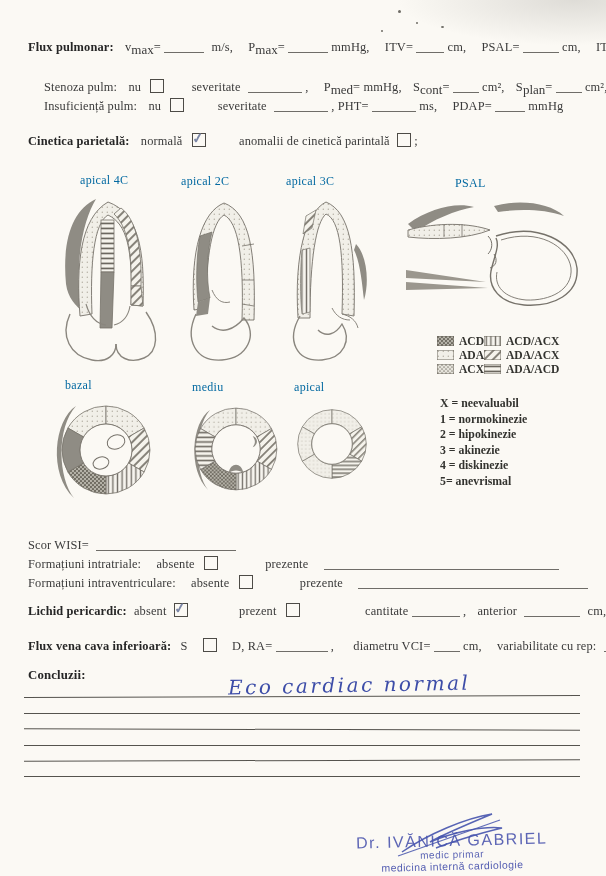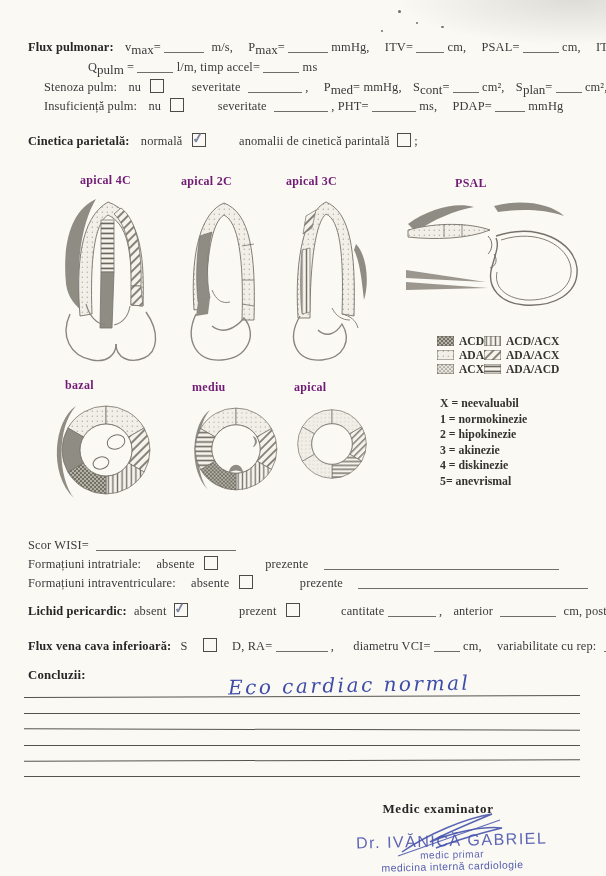--- a/index.html
+++ b/index.html
@@ -12,21 +12,21 @@
   .corner-shadow{position:absolute;right:0;top:0;width:210px;height:46px;
     background:radial-gradient(ellipse at 85% 0%, rgba(120,118,112,.22), rgba(120,118,112,0) 70%);}
   .speck{position:absolute;background:#6f6c66;border-radius:50%;}
   .row{position:absolute;left:28px;white-space:nowrap;font-size:12.4px;letter-spacing:.15px;color:#3a3a3a;}
   .b{font-weight:bold;color:#262626;}
   sub.s{font-size:13px;letter-spacing:0;}
   .blank{display:inline-block;border-bottom:1px solid #6f6d68;height:11px;vertical-align:-2px;}
   .box{display:inline-block;width:12px;height:12px;border:1.2px solid #4d4b46;vertical-align:-2px;position:relative;background:#fbf9f4;}
   .box .chk{position:absolute;left:-1px;top:-4px;font-size:14px;color:#7b86a6;font-weight:bold;transform:rotate(-8deg);}
   .mr4{margin-right:4px}.mr6{margin-right:6px}.mr8{margin-right:8px}.mr12{margin-right:12px}.mr16{margin-right:16px}.mr24{margin-right:24px}.mr30{margin-right:30px}
-  .dlabel{position:absolute;font-size:12px;font-weight:bold;color:#701a75;letter-spacing:.3px;}
+  .dlabel{position:absolute;font-size:12px;font-weight:normal;color:#0369a1;letter-spacing:.3px;}
   .legend{position:absolute;font-size:11.6px;font-weight:bold;color:#33332f;}
   .legend .lrow{display:flex;align-items:center;height:14px;}
   .legend svg{margin-right:5px;}
   .scale{position:absolute;font-size:11.8px;font-weight:bold;color:#33332f;line-height:15.5px;}
   .concl-line{position:absolute;left:24px;width:556px;border-top:1.1px solid #55534e;}
   .hand{position:absolute;left:228px;top:673px;font-size:20px;font-style:italic;color:#3d4da8;
     letter-spacing:2.5px;transform:rotate(-1.2deg);font-family:"DejaVu Serif", serif;}
   .medic{position:absolute;left:338px;top:801px;width:200px;text-align:center;font-size:13px;font-weight:bold;color:#262626;letter-spacing:.6px;}
   .stamp{position:absolute;left:322px;top:832px;width:260px;text-align:center;color:#4b55ae;transform:rotate(-1.5deg);}
   .stamp .nm{font-size:16px;letter-spacing:1.5px;color:#4b55aeE6;font-family:"Liberation Sans",sans-serif;}
@@ -94,27 +94,20 @@
     <span class="blank" style="width:28px"></span>
     <span class="mr12">cm,</span>
     <span>PSAL=</span>
     <span class="blank" style="width:36px"></span>
     <span class="mr12">cm,</span>
     <span><span>ITV</span><sub class="s">tevd</sub></span>
     
     
   </div>
 
-  <div class="row" style="top:60px;left:88px">
-    <span><span>Q</span><sub class="s">pulm</sub> <span>=</span></span>
-    <span class="blank" style="width:36px"></span>
-    <span>l/m, timp accel=</span>
-    <span class="blank" style="width:36px"></span>
-    <span>ms</span>
-  </div>
 
   <div class="row" style="top:98px;left:44px">
     <span class="mr8">Insuficiență pulm:</span>
     <span class="mr6">nu</span>
     <span class="box mr30"></span>
     <span class="mr4">severitate</span>
     <span class="blank" style="width:54px"></span>
     <span>, PHT=</span>
     <span class="blank" style="width:44px"></span>
     <span class="mr12">ms,</span>
@@ -313,21 +306,21 @@
     <span class="mr12" style="margin-left:14px">prezente</span>
     <span class="blank" style="width:230px"></span>
   </div>
 
   <div class="row" style="top:603px">
     <span class="b mr4">Lichid pericardic:</span>
     <span class="mr4">absent</span>
     <span class="box mr30"><span class="chk">✓</span></span>
     <span class="mr6" style="margin-left:18px">prezent</span>
     <span class="box mr30"></span>
-    <span style="margin-left:8px">cantitate</span>
+    <span style="margin-left:32px">cantitate</span>
     <span class="blank" style="width:48px"></span>
     <span class="mr8">,</span>
     <span class="mr4">anterior</span>
     <span class="blank mr4" style="width:56px"></span>
     <span class="mr4">cm, posterior</span>
     
     
   </div>
 
   <div class="row" style="top:638px">
@@ -346,21 +339,20 @@
 
   <div class="row b" style="top:668px;font-size:12.8px">Concluzii:</div>
   <div class="hand">Eco cardiac normal</div>
   <div class="concl-line" style="top:696px;transform:rotate(-0.2deg)"></div>
   <div class="concl-line" style="top:713px"></div>
   <div class="concl-line" style="top:729px;transform:rotate(0.15deg)"></div>
   <div class="concl-line" style="top:745px"></div>
   <div class="concl-line" style="top:760px;transform:rotate(-0.15deg)"></div>
   <div class="concl-line" style="top:776px"></div>
 
-  <div class="medic">Medic examinator</div>
 
   <div class="stamp">
     <div class="nm">Dr. IVĂNICĂ GABRIEL</div>
     <div class="t2">medic primar</div>
     <div class="t3">medicina internă cardiologie</div>
   </div>
 
   <svg class="sig" width="130" height="52" viewBox="0 0 130 52">
     <path d="M14,46 C40,28 78,12 104,8 C80,18 52,30 42,36 C66,26 94,20 114,22 C88,28 58,38 48,42" fill="none" stroke="#4553ad" stroke-width="1.5" opacity="0.9"></path>
     <path d="M10,50 L112,14" fill="none" stroke="#4553ad" stroke-width="1.3" opacity="0.85"></path>

